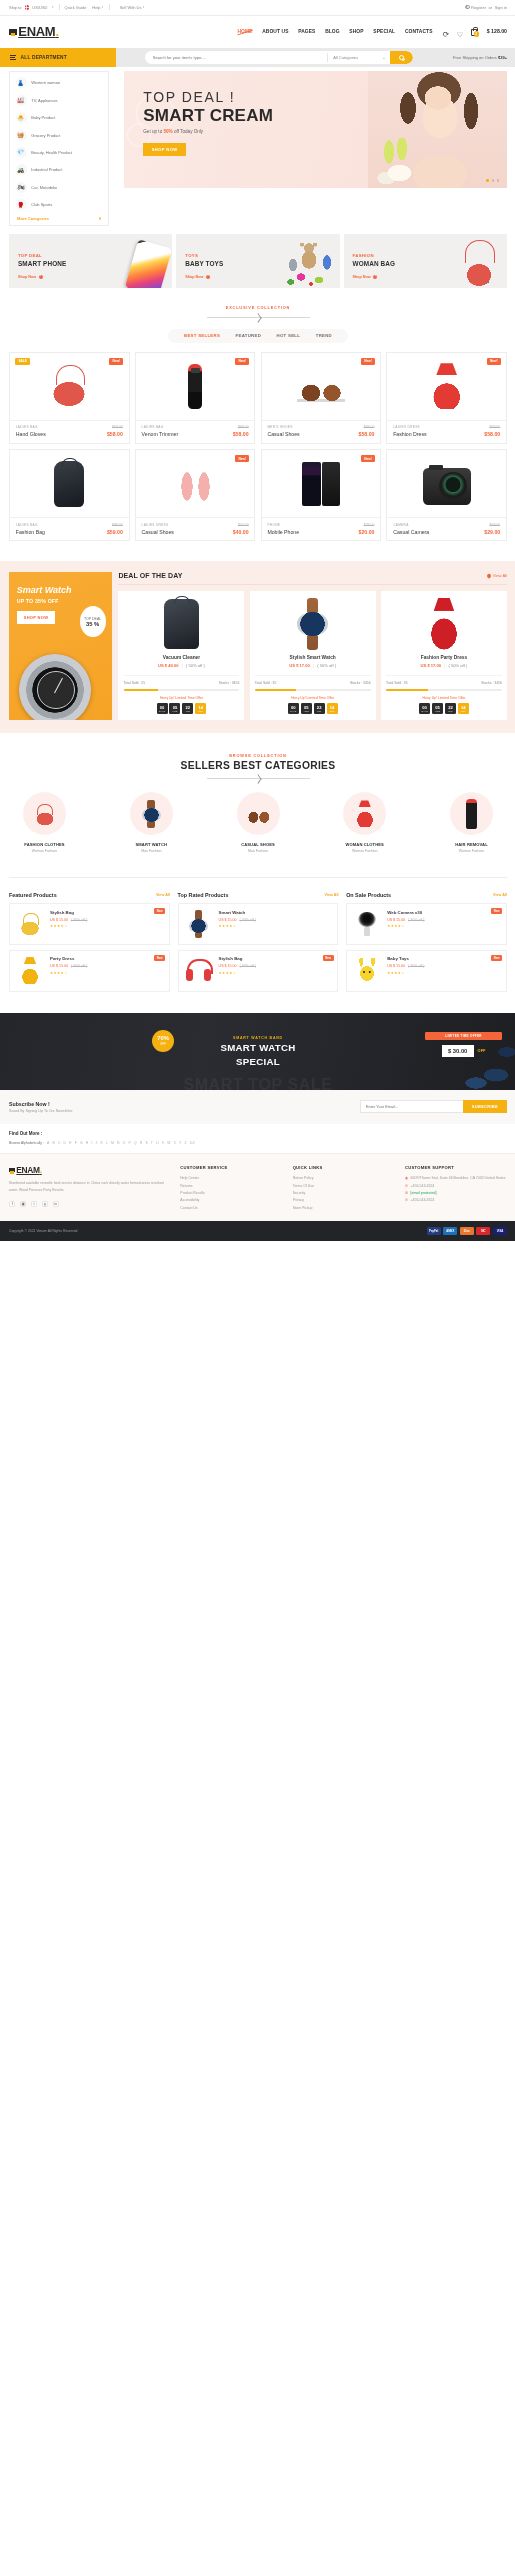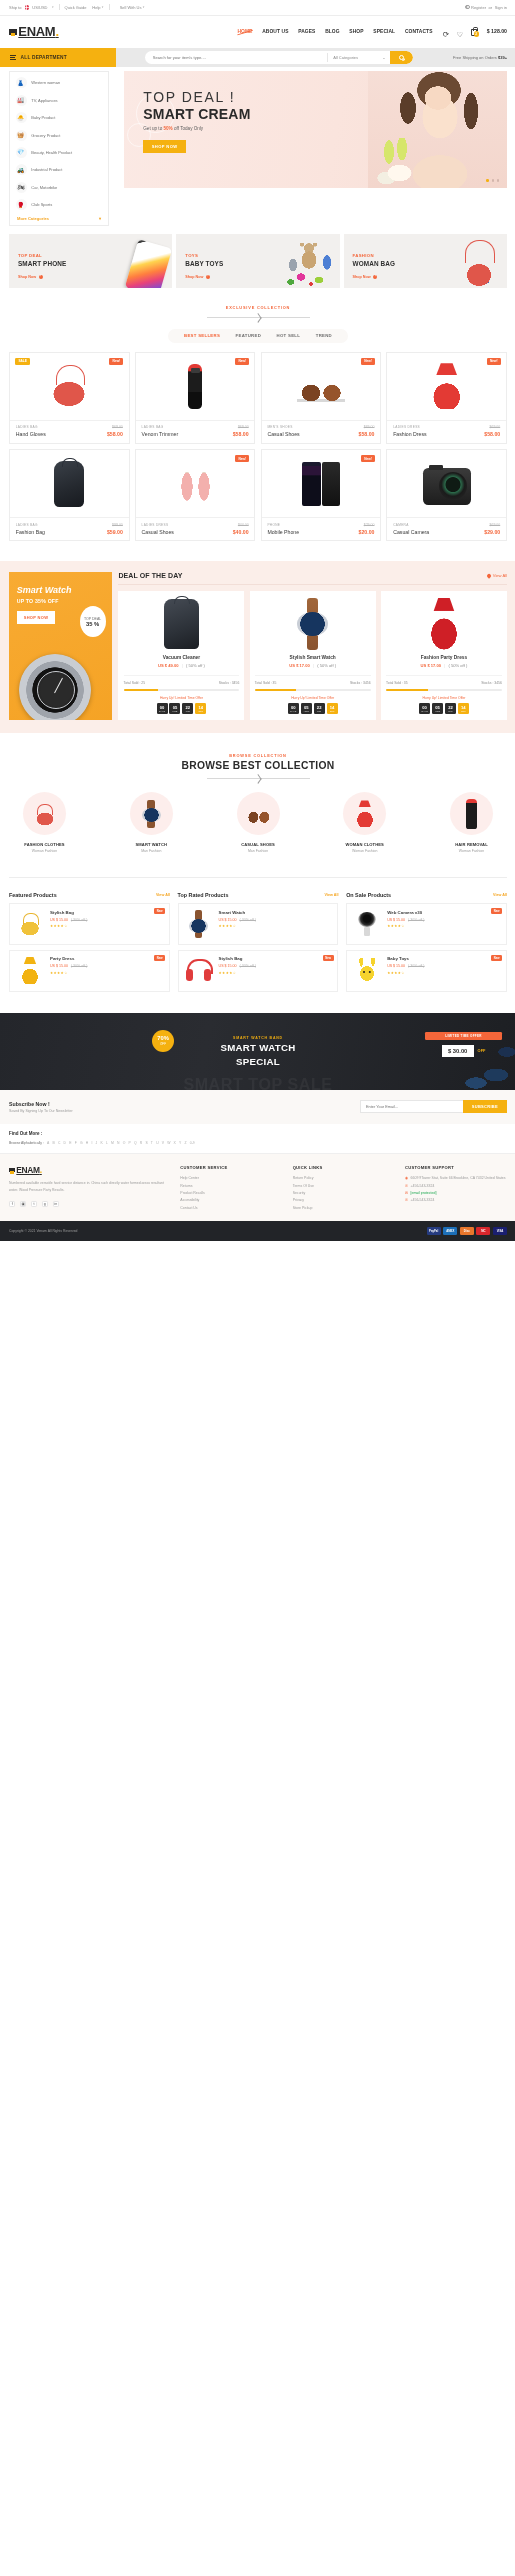--- a/index.html
+++ b/index.html
@@ -57,21 +57,21 @@
   .catitem{display:flex;align-items:center;gap:4.5px;padding:3.2px 5.8px;}
   .catico{width:11px;height:11px;border-radius:50%;background:#f7f7f7;display:flex;align-items:center;justify-content:center;font-size:5.8px;flex:none;}
   .catitem span.lbl{font-size:4px;color:#6f6f6f;}
   .morecat{display:flex;align-items:center;justify-content:space-between;padding:3.2px 7px 1.3px;font-size:4.1px;font-weight:bold;color:#f5a623;}
   .hero{flex:1;height:117px;background:linear-gradient(100deg,#fbe9e4 0%,#fae4dd 55%,#f6ded6 100%);position:relative;overflow:hidden;}
   .hero .ring{position:absolute;border:0.6px solid rgba(255,255,255,.55);border-radius:50%;}
   .hero .r1{width:39px;height:39px;left:11.6px;top:23px;}
   .hero .r2{width:24.5px;height:24.5px;left:2.6px;top:52px;}
   .hero-txt{position:absolute;left:19.3px;top:19.3px;}
   .hero-txt h1{font-size:14px;font-weight:300;letter-spacing:1.6px;color:#373737;line-height:1;}
-  .hero-txt h2{font-size:14px;font-weight:bold;letter-spacing:0.2px;color:#2a2a2a;margin-top:2.6px;line-height:1;}
+  .hero-txt h2{font-size:17px;font-weight:bold;letter-spacing:0.2px;color:#2a2a2a;margin-top:2.6px;line-height:1;}
   .hero-sub{font-size:4.6px;color:#5d5d5d;margin-top:5.8px;}
   .hero-sub b{color:#f4663a;}
   .btn-y{display:inline-block;margin-top:9px;background:#f5b110;color:#fff;font-size:4.1px;font-weight:bold;letter-spacing:0.4px;padding:3.9px 8.4px;border:none;cursor:pointer;}
   .hero-model{position:absolute;right:0;top:0;width:139px;height:117px;
     background:
       radial-gradient(ellipse 22px 19.3px at 70px 27px,#f7d9c3 60%,transparent 61%),
       radial-gradient(ellipse 28px 34px at 72px 46px,#fae1cd 62%,transparent 63%),
       radial-gradient(ellipse 36px 30px at 71px 19.3px,#6b4a33 60%,transparent 61%),
       radial-gradient(ellipse 13px 26px at 40px 37px,#5b3d2a 60%,transparent 61%),
       radial-gradient(ellipse 11.6px 30px at 103px 40px,#5b3d2a 60%,transparent 61%),
@@ -758,21 +758,21 @@
             </span>
         </div>
       </div>
     </div>
   </div>
 </div>
 
 <div class="catsec">
   <div class="sec-head" style="padding-top:2.6px">
     <div class="sec-kicker">BROWSE COLLECTION</div>
-    <div class="sec-title">BROWSE BEST COLLECTION</div>
+    <div class="sec-title">SELLERS BEST CATEGORIES</div>
     <div class="sec-rule"></div>
   </div>
   <div class="circles">
     <div class="ccol">
       <div class="circ">
           <div class="m-bag"></div>
         </div>
       <div class="cname">FASHION CLOTHES</div>
       <div class="csub">Woman Fashion</div>
     </div>

